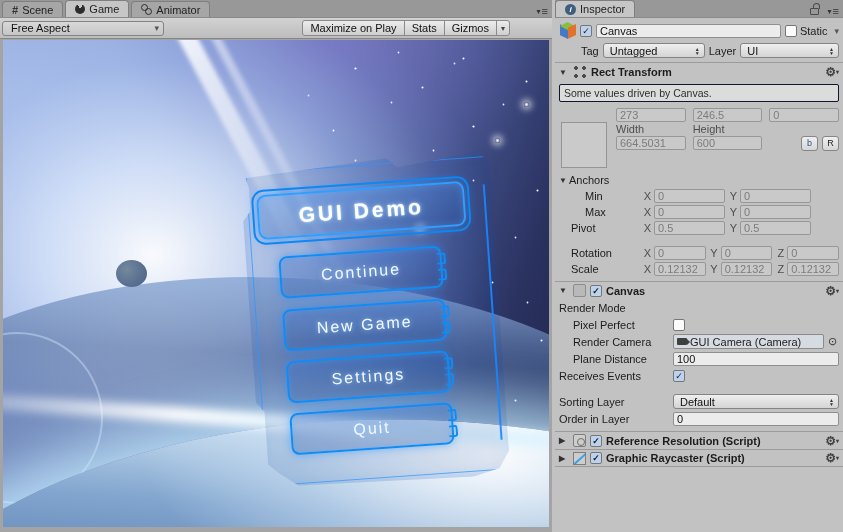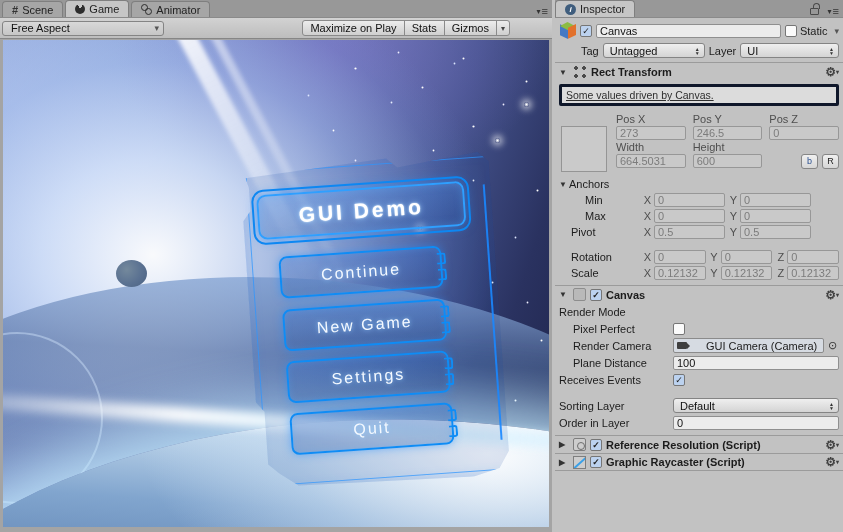--- a/index.html
+++ b/index.html
@@ -119,21 +119,21 @@
   .oh-row2 { display:flex; align-items:center; gap:4px; margin-top:4px; padding-left:22px; }
   #tag-dd { width:102px; } #layer-dd { flex:1; }
 
   .sec-header { height:18px; display:flex; align-items:center; gap:4px; padding:0 4px; font-weight:bold; border-top:1px solid #9b9b9b; }
   .rt-icon { width:14px; height:14px; flex:none;
     background:
       radial-gradient(circle at 3px 3px, #4a4a4a 1.6px, transparent 2.1px),
       radial-gradient(circle at 11px 3px, #4a4a4a 1.6px, transparent 2.1px),
       radial-gradient(circle at 3px 11px, #4a4a4a 1.6px, transparent 2.1px),
       radial-gradient(circle at 11px 11px, #4a4a4a 1.6px, transparent 2.1px); }
-  .helpbox { margin:3px 4px 4px 4px; border:3px solid #0f172a; background:#dcdcdc; border-radius:2px; padding:2px 4px; font-size:10.5px; color:#2e2e2e;text-decoration:underline; }
+  .helpbox { margin:3px 4px 4px 4px; border:1px solid #0f172a; background:#dcdcdc; border-radius:2px; padding:2px 4px; font-size:10.5px; color:#2e2e2e; }
   .rt-grid { display:flex; gap:9px; padding:2px 4px 4px 6px; }
   .anchor-preview { width:46px; height:46px; border:1px solid #959595; background:#cacaca; margin-top:14px; flex:none; }
   .rt-fields { flex:1; }
   .frow { display:flex; gap:7px; }
   .fcol { flex:1; min-width:0; }
   .flabel { color:#4e4e4e; height:14px; line-height:14px; }
   .br-btns { display:flex; align-items:flex-end; justify-content:flex-end; gap:4px; padding-bottom:1px; }
   .mini-btn { width:17px; height:15px; border:1px solid #868686; border-radius:3px; background:linear-gradient(#f0f0f0,#d6d6d6); font-size:9px; text-align:center; line-height:13px; color:#2a4f8f; }
   .mini-btn.r { color:#222; }
 
@@ -144,21 +144,21 @@
   .axis .ax { color:#4e4e4e; width:8px; text-align:right; flex:none; }
   .axis.w2 { width:82px; margin-right:4px; }
   .axis.w3 { flex:1; min-width:0; }
   .rowgap { height:9px; }
 
   .crow { display:flex; align-items:center; height:17px; padding:0 4px; }
   .clabel { width:114px; flex:none; }
   .cind { padding-left:14px; }
   .cctrl { flex:1; display:flex; align-items:center; min-width:0; }
   .box-icon { width:13px; height:13px; background:#b9b9b9; border:1px solid #8d8d8d; border-radius:2px; flex:none; }
-  .objfield { flex:1; height:15px; border:1px solid #8b8b8b; border-radius:2px; background:#d6dbe2; display:flex; align-items:center; gap:19px; padding:0 3px; min-width:0; }
+  .objfield { flex:1; height:15px; border:1px solid #8b8b8b; border-radius:2px; background:#d6dbe2; display:flex; align-items:center; gap:3px; padding:0 3px; min-width:0; }
   .cam-ic { width:10px; height:7px; background:#3f3f3f; border-radius:1px; position:relative; flex:none; }
   .cam-ic::before { content:""; position:absolute; right:-3px; top:0.5px; border-top:3px solid transparent; border-bottom:3px solid transparent; border-left:3.5px solid #3f3f3f; }
   .objtext { white-space:nowrap; overflow:hidden; }
   .target { width:13px; text-align:center; color:#333; font-size:11px; flex:none; margin-left:2px; }
 
   .script-row { height:18px; display:flex; align-items:center; gap:4px; padding:0 4px; font-weight:bold; border-top:1px solid #9b9b9b; }
   .script-row:last-of-type { border-bottom:1px solid #9b9b9b; }
   .rr-icon { width:13px; height:13px; border:1px solid #7e7e7e; border-radius:2px; background:#cdcdcd; position:relative; flex:none; }
   .rr-icon::before { content:""; position:absolute; left:2.5px; top:2.5px; width:6px; height:6px; border:1px solid #6f6f6f; border-radius:50%; }
   .gr-icon { width:13px; height:13px; border:1px solid #7e7e7e; background:#cdcdcd; position:relative; overflow:hidden; flex:none; }
@@ -303,25 +303,20 @@
           <span class="g">⚙</span>
           <span class="gd">▾</span>
         </span>
     </div>
     <div class="helpbox">Some values driven by Canvas.</div>
 
     <div class="rt-grid">
       <div class="anchor-preview"></div>
       <div class="rt-fields">
         <div class="frow">
-          <div class="fcol flabel">Pos X</div>
-          <div class="fcol flabel">Pos Y</div>
-          <div class="fcol flabel">Pos Z</div>
-        </div>
-        <div class="frow">
           <div class="fcol"><input class="fld gray" readonly="" value="273" style=""></div>
           <div class="fcol"><input class="fld gray" readonly="" value="246.5" style=""></div>
           <div class="fcol"><input class="fld gray" readonly="" value="0" style=""></div>
         </div>
         <div class="frow">
           <div class="fcol flabel">Width</div>
           <div class="fcol flabel">Height</div>
           <div class="fcol"></div>
         </div>
         <div class="frow">

